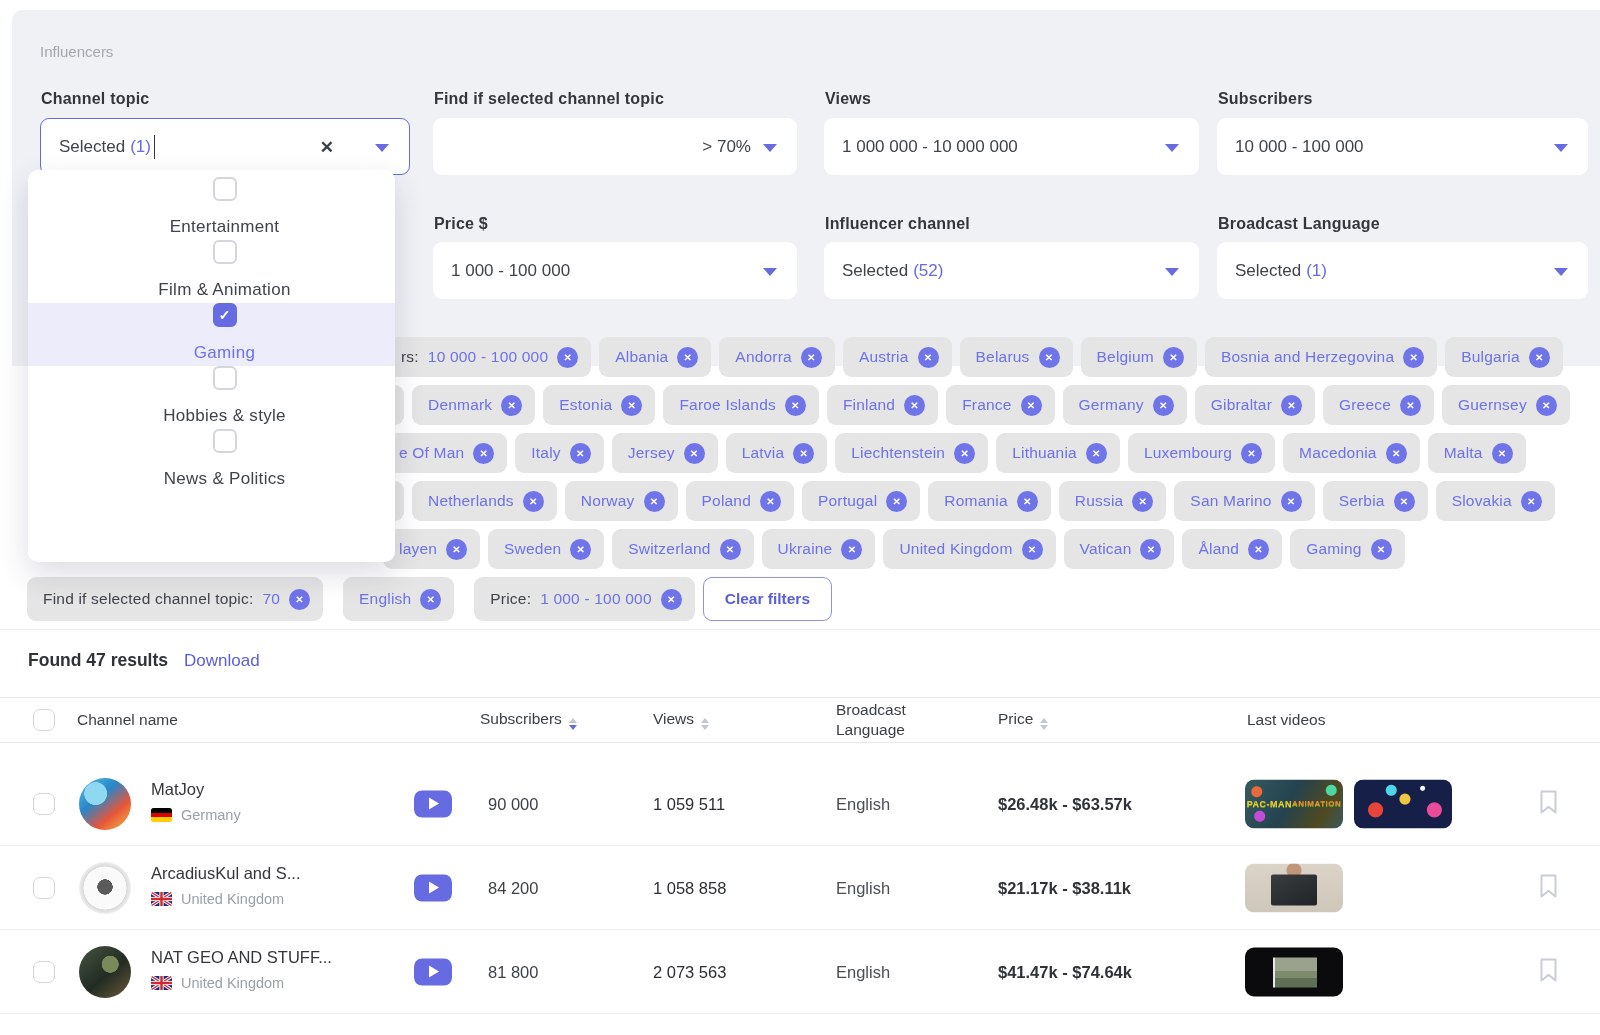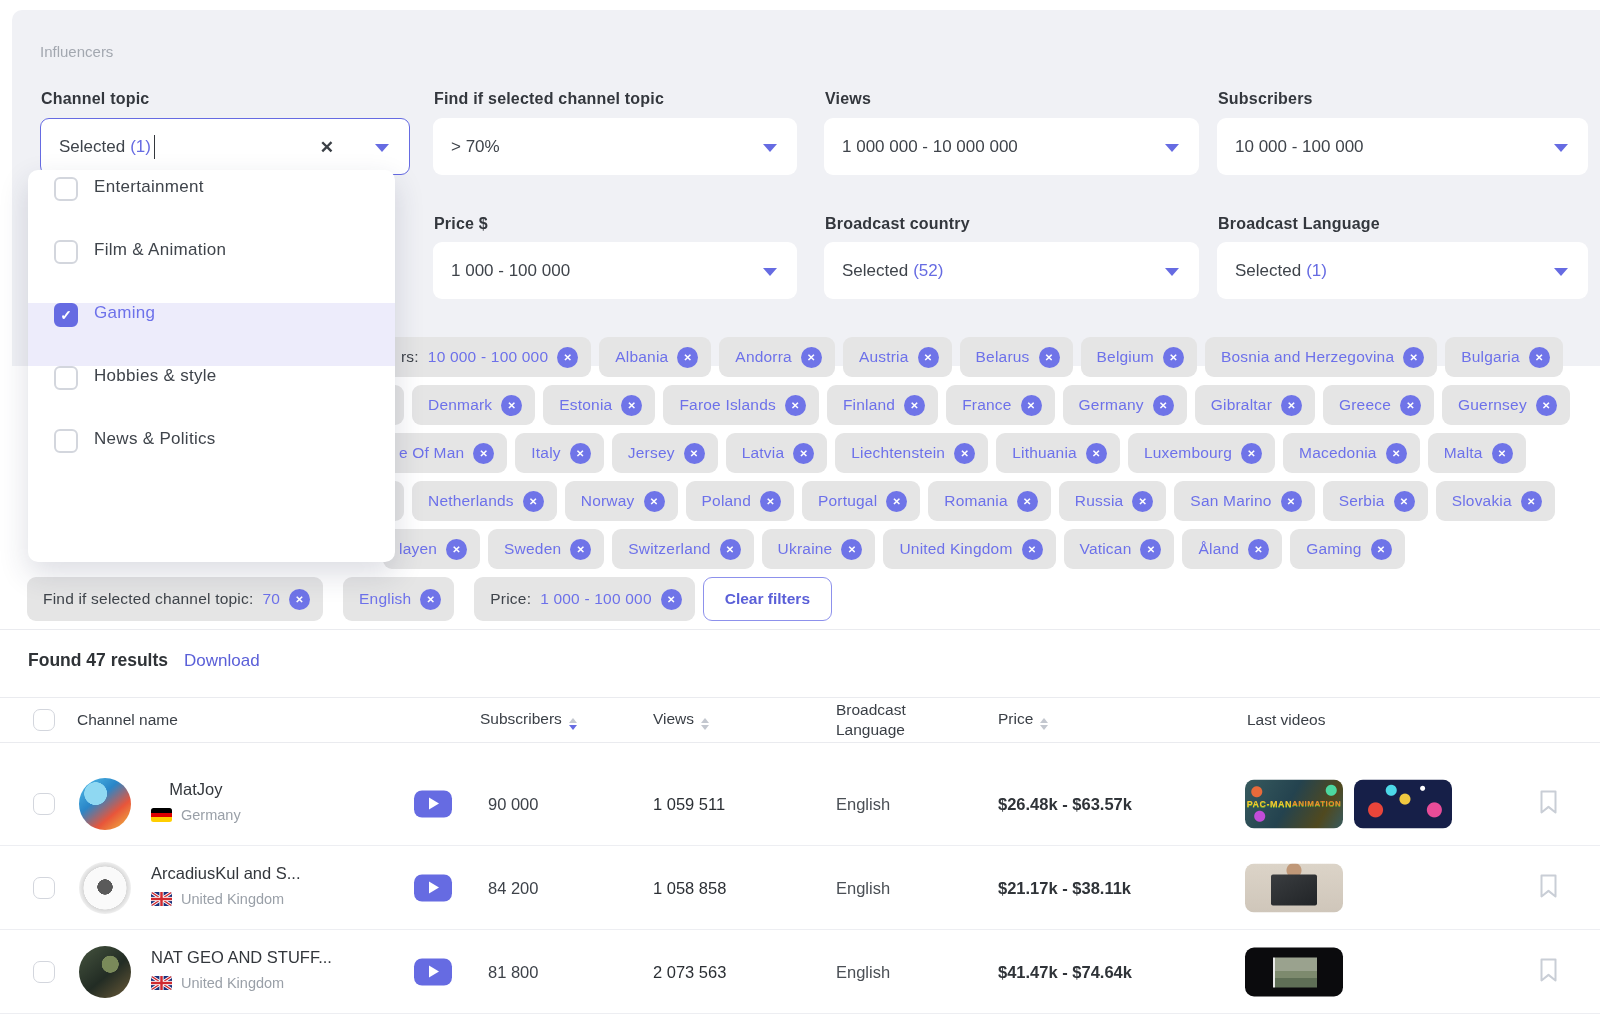--- a/index.html
+++ b/index.html
@@ -14,21 +14,21 @@
   .f-input { position:absolute; height:57px; background:#fff; border-radius:9px; display:flex; align-items:center; padding:0 46px 0 18px; font-size:17px; color:#3f444b; }
   .f-input .count { color:#666be2; margin-left:5px; }
   .f-input.focused { border:1.5px solid #666be2; }
   .chev { position:absolute; right:20px; top:50%; margin-top:-3px; width:0; height:0; border-left:7px solid transparent; border-right:7px solid transparent; border-top:8px solid #666be2; }
   .clear-x { position:absolute; right:75px; top:50%; transform:translateY(-50%); font-size:17px; font-weight:700; color:#3b4046; }
   .caret { display:inline-block; width:1.5px; height:24px; background:#33373d; margin-left:3px; animation:blink 1.1s step-end infinite; }
   @keyframes blink { 50% { opacity:0; } }
 
   
   .dropdown { position:absolute; left:28px; top:170px; width:367px; height:392px; background:#fff; border-radius:10px; box-shadow:0 12px 30px rgba(40,45,80,.16); z-index:30; padding-top:7px; }
-  .dd-item { position:relative; height:63px; display:flex; padding-left:26px; gap:16px; }
+  .dd-item { position:relative; height:63px; display:flex; align-items:center; padding-left:26px; gap:16px;flex-direction:column; }
   .dd-item.active { background:#edecfb; }
   .dd-check { width:24px; height:24px; border:2px solid #d3d6dd; border-radius:6px; background:#fff; flex:0 0 auto; display:flex; align-items:center; justify-content:center; }
   .dd-item.active .dd-check { background:#666be2; border-color:#666be2; color:#fff; font-size:14px; font-weight:700; }
   .dd-item.active .dd-check::after { content:"✓"; }
   .dd-label { font-size:17px; color:#3f444b; letter-spacing:.3px; }
   .dd-item.active .dd-label { color:#6d71ea; }
 
   
   .chip-row { position:absolute; display:flex; gap:8px; z-index:1; }
   .chip { display:inline-flex; align-items:center; height:40px; background:#e5e5e5; border-radius:9px; padding:0 13px 0 16px; gap:9px; font-size:15.5px; color:#6d71ea; white-space:nowrap; letter-spacing:.2px; }
@@ -53,21 +53,21 @@
   .sort i { width:0; height:0; border-left:4.5px solid transparent; border-right:4.5px solid transparent; display:block; }
   .sort .up { border-bottom:5px solid #c3c7cf; }
   .sort .dn { border-top:5px solid #c3c7cf; }
   .sort.desc .dn { border-top-color:#666be2; }
 
   .trow { position:absolute; left:0; right:0; height:84px; border-bottom:1px solid #edeef2; background:#fff; }
   .avatar { position:absolute; left:79px; top:16px; width:52px; height:52px; border-radius:50%; }
   .avatar-0 { background:radial-gradient(circle at 32% 30%, #8fd8f2 0 22%, transparent 23%), linear-gradient(140deg,#54c0ea 0%,#2a86c8 38%,#e8553a 68%,#f0c040 100%); }
   .avatar-1 { background:radial-gradient(circle at 50% 48%, #5a5a5a 0 20%, transparent 21%), radial-gradient(circle, #fafafa 58%, #d9d9d9 59%, #f2f2f2 72%, #cfcfcf 73%, #efefef 74%); }
   .avatar-2 { background:radial-gradient(circle at 60% 35%, #7a8a5a 0 18%, transparent 19%), linear-gradient(140deg,#46543f 0%,#222c24 55%,#6b5a38 100%); }
-  .name-block { position:absolute; left:151px; top:18px;text-align:center; }
+  .name-block { position:absolute; left:151px; top:18px; }
   .ch-name { font-size:16.5px; font-weight:500; color:#33373c; }
   .country { display:flex; align-items:center; gap:9px; margin-top:8px; }
   .flag { width:21px; height:14px; border-radius:2.5px; overflow:hidden; flex:0 0 auto; }
   .flag-de { background:linear-gradient(#000 0 33%, #dd0000 33% 66%, #ffce00 66%); }
   .flag svg { display:block; width:100%; height:100%; }
   .country-label { font-size:14.5px; color:#9aa0a8; }
   .playbtn { position:absolute; left:414px; top:50%; transform:translateY(-50%); width:38px; height:27px; border-radius:8px; background:#666be2; display:flex; align-items:center; justify-content:center; }
   .playbtn i { width:0; height:0; border-top:6px solid transparent; border-bottom:6px solid transparent; border-left:10px solid #fff; margin-left:2px; }
   .cell { position:absolute; top:50%; transform:translateY(-50%); font-size:16.5px; }
   .cell-subs { left:488px; color:#3d4249; }
@@ -97,21 +97,21 @@
     <div class="f-label" style="left:29px; top:80px;">Channel topic</div>
     <div class="f-input focused" style="left:28px; top:108px; width:370px;">
       <span>Selected</span>
       <span class="count">(1)</span>
       <span class="caret"></span>
       <span class="clear-x">✕</span>
       <span class="chev"></span>
     </div>
 
     <div class="f-label" style="left:422px; top:80px;">Find if selected channel topic</div>
-    <div class="f-input" style="left:421px; top:108px; width:364px;">
+    <div class="f-input" style="left:421px; top:108px; width:364px;justify-content:flex-end;">
       <span>&gt; 70%</span>
       <span class="chev"></span>
     </div>
 
     <div class="f-label" style="left:813px; top:80px;">Views</div>
     <div class="f-input" style="left:812px; top:108px; width:375px;">
       <span>1 000 000 - 10 000 000</span>
       <span class="chev"></span>
     </div>
 
@@ -120,21 +120,21 @@
       <span>10 000 - 100 000</span>
       <span class="chev"></span>
     </div>
 
     <div class="f-label" style="left:422px; top:205px;">Price $</div>
     <div class="f-input" style="left:421px; top:232px; width:364px;">
       <span>1 000 - 100 000</span>
       <span class="chev"></span>
     </div>
 
-    <div class="f-label" style="left:813px; top:205px;">Broadcast country</div>
+    <div class="f-label" style="left:813px; top:205px;">Influencer channel</div>
     <div class="f-input" style="left:812px; top:232px; width:375px;">
       <span>Selected</span>
       <span class="count">(52)</span>
       <span class="chev"></span>
     </div>
 
     <div class="f-label" style="left:1206px; top:205px;">Broadcast Language</div>
     <div class="f-input" style="left:1205px; top:232px; width:371px;">
       <span>Selected</span>
       <span class="count">(1)</span>

